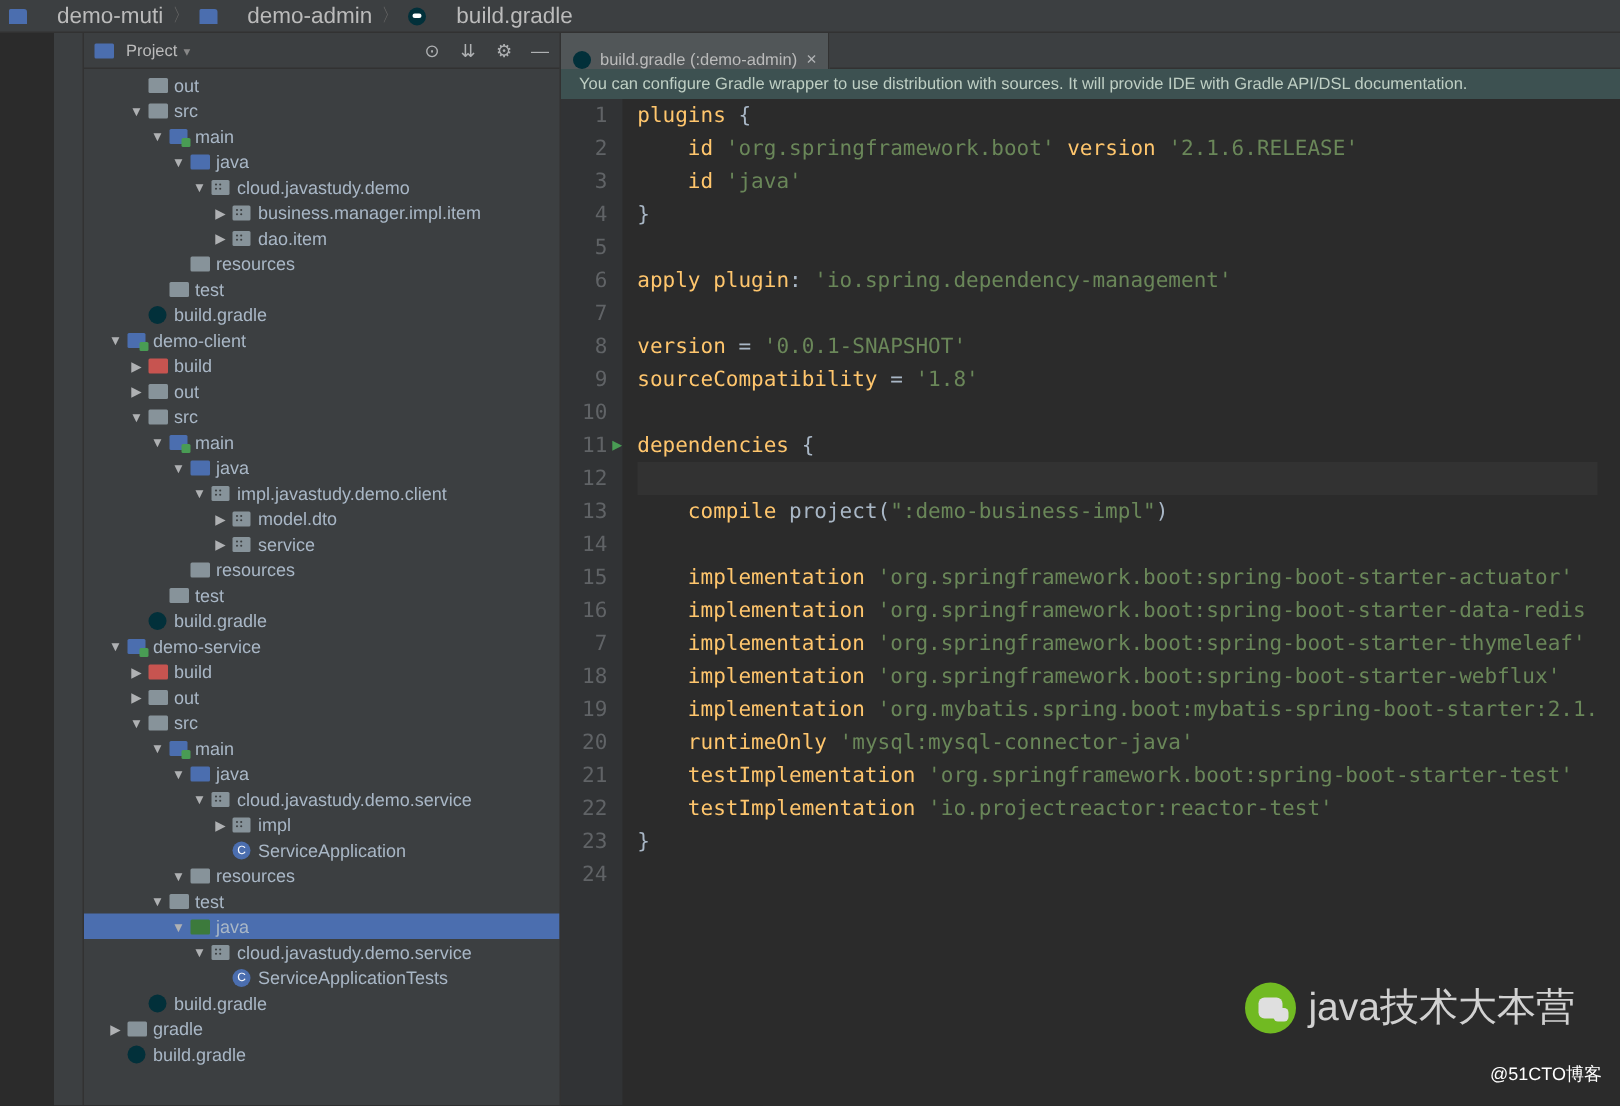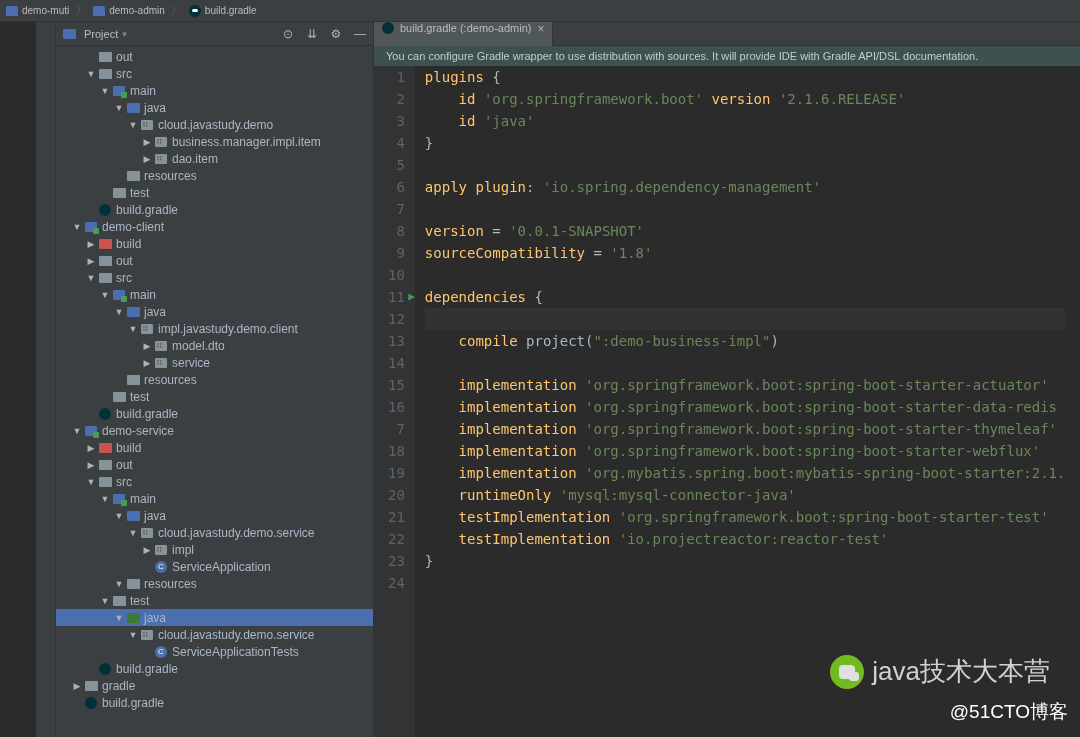--- a/index.html
+++ b/index.html
@@ -15,21 +15,21 @@
     }
     .breadcrumb {
       height: 22px;
       background: #3c3f41;
       border-bottom: 1px solid #323232;
       display: flex;
       align-items: center;
       padding: 0 6px;
       gap: 6px;
     }
-    .bc-item { display: flex; align-items: center; gap: 4px; color: #bbbbbb; font-size: 10px; }
+    .bc-item { display: flex; align-items: center; gap: 20px; color: #bbbbbb; font-size: 15px; }
     .bc-sep { color: #666; }
     .folder-ic { width: 12px; height: 10px; background: #87939a; border-radius: 1px 2px 0 0; position: relative; }
     .folder-ic.blue { background: #4b6eaf; }
     .gradle-ic { width: 12px; height: 12px; background: #02303a; border-radius: 6px; position: relative; }
     .gradle-ic::after { content:''; position:absolute; width:6px; height:3px; background:#fff; border-radius:2px; top:4px; left:3px; }
     .main { display: flex; height: calc(100% - 22px); padding-left: 36px; }
     .left-gutter { width: 20px; background: #3c3f41; border-right: 1px solid #323232; writing-mode: vertical-rl; text-orientation: mixed; font-size: 10px; color: #8a8a8a; padding-top: 8px; }
     .sidebar { width: 318px; background: #3c3f41; border-right: 1px solid #323232; display: flex; flex-direction: column; }
     .sidebar-header { height: 24px; display: flex; align-items: center; justify-content: space-between; padding: 0 6px; border-bottom: 1px solid #323232; }
     .sh-left { display: flex; align-items: center; gap: 4px; font-size: 11px; color: #bbb; }
@@ -48,38 +48,38 @@
     .fi-module { background: #4b6eaf; width:12px; height:10px; border-radius:1px; position:relative; }
     .fi-module::after { content:''; position:absolute; right:-2px; bottom:-2px; width:6px; height:6px; background:#499c54; border-radius:1px; }
     .fi-pkg { width:12px; height:10px; background:#87939a; border-radius:1px; position:relative; }
     .fi-pkg::after { content:''; position:absolute; left:2px; top:2px; width:2px; height:2px; border-radius:50%; background:#3c3f41; box-shadow: 4px 0 #3c3f41, 0 4px #3c3f41, 4px 4px #3c3f41; transform: scale(0.7); }
     .fi-class { width:12px; height:12px; border-radius:50%; background:#4b6eaf; color:#fff; font-size:8px; display:flex; align-items:center; justify-content:center; }
     .fi-file { width:10px; height:12px; background:#a9b7c6; border-radius:1px; }
     .fi-gradle { width:12px; height:12px; border-radius:50%; background:#02303a; }
     .tree-label { font-size: 12px; color: #a9b7c6; }
     .editor-area { flex: 1; display: flex; flex-direction: column; background: #2b2b2b; }
     .tabs { height: 24px; background: #3c3f41; border-bottom: 1px solid #323232; display: flex; align-items:center; }
-    .tab { height: 24px; display: flex; align-items:flex-start; padding: 0 8px; gap: 6px; font-size: 11px; color: #bbb; background: #515658; border-right: 1px solid #323232; }
+    .tab { height: 24px; display: flex; align-items:flex-end; padding: 0 8px; gap: 6px; font-size: 11px; color: #bbb; background: #515658; border-right: 1px solid #323232; }
     .tab .close { color: #afb1b3; font-size: 12px; cursor:pointer; }
     .banner { background: #3d5151; color: #bfcfc4; font-size: 11px; padding: 4px 12px; }
     .code-area { flex: 1; display: flex; font-family: 'Consolas','Menlo',monospace; font-size: 14px; line-height: 22px; overflow:auto; }
     .gutter { background: #313335; color: #606366; text-align: right; padding: 0 10px 0 14px; user-select:none; }
     .gutter-line { height: 22px; position: relative; }
     .run-marker { position: absolute; right: -10px; color: #499c54; font-size: 11px; }
     .code { padding-left: 10px; white-space: pre; color: #a9b7c6; }
     .code-line { height: 22px; }
     .code-line.hl { background: #323232; }
     .str { color: #6a8759; }
     .op { color: #a9b7c6; }
     .fn { color: #ffc66d; }
     .watermark1 { position: absolute; right: 30px; bottom: 48px; display:flex; align-items:center; gap:8px; color: #eee; font-size: 26px; opacity: 0.85; pointer-events:none; }
     .wechat { width:34px; height:34px; border-radius:50%; background:#7ed321; display:flex; align-items:center; justify-content:center; }
     .bubble { width:16px; height:14px; background:#fff; border-radius:4px; position:relative; }
     .bubble::after{ content:''; position:absolute; width:10px; height:9px; background:#fff; border-radius:3px; left:10px; top:7px; }
-    .watermark2 { position:absolute; right: 12px; bottom: 12px; color:#fff; font-size:19px; font-weight:500; pointer-events:none; }
+    .watermark2 { position:absolute; right: 12px; bottom: 12px; color:#fff; font-size:12px; font-weight:500; pointer-events:none; }
   </style>
 </head>
 <body>
 
 <div class="breadcrumb" id="breadcrumb">
     <span class="bc-item">
       <span class="folder-ic blue"></span>
       <span>demo-muti</span>
     </span>
     <span class="bc-sep">〉</span>

